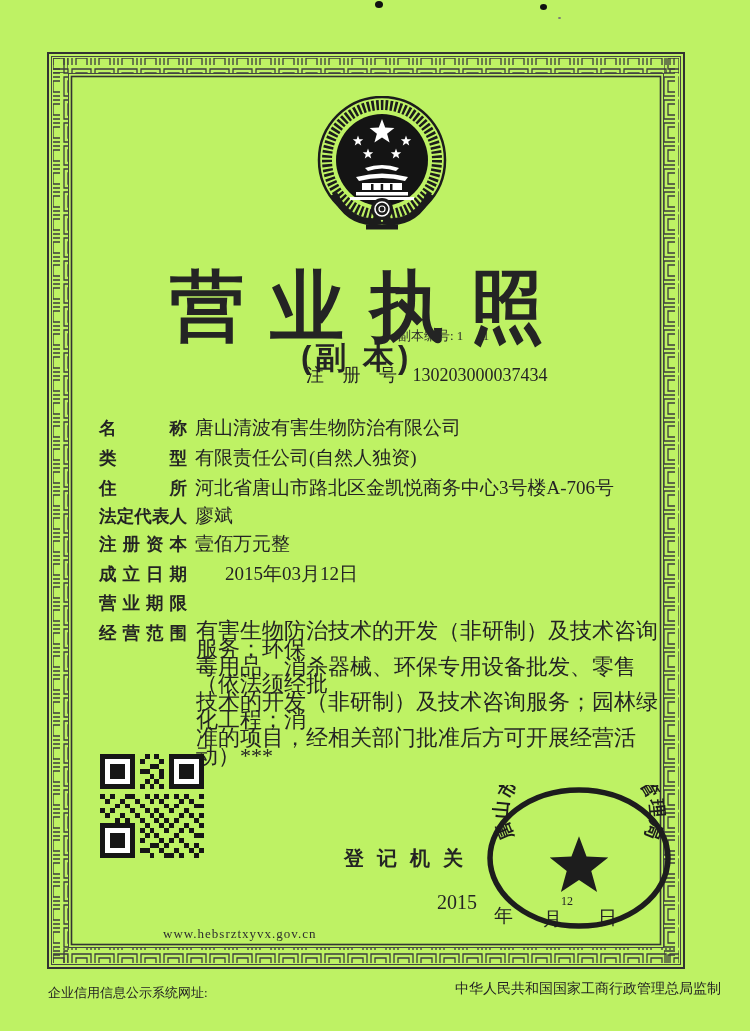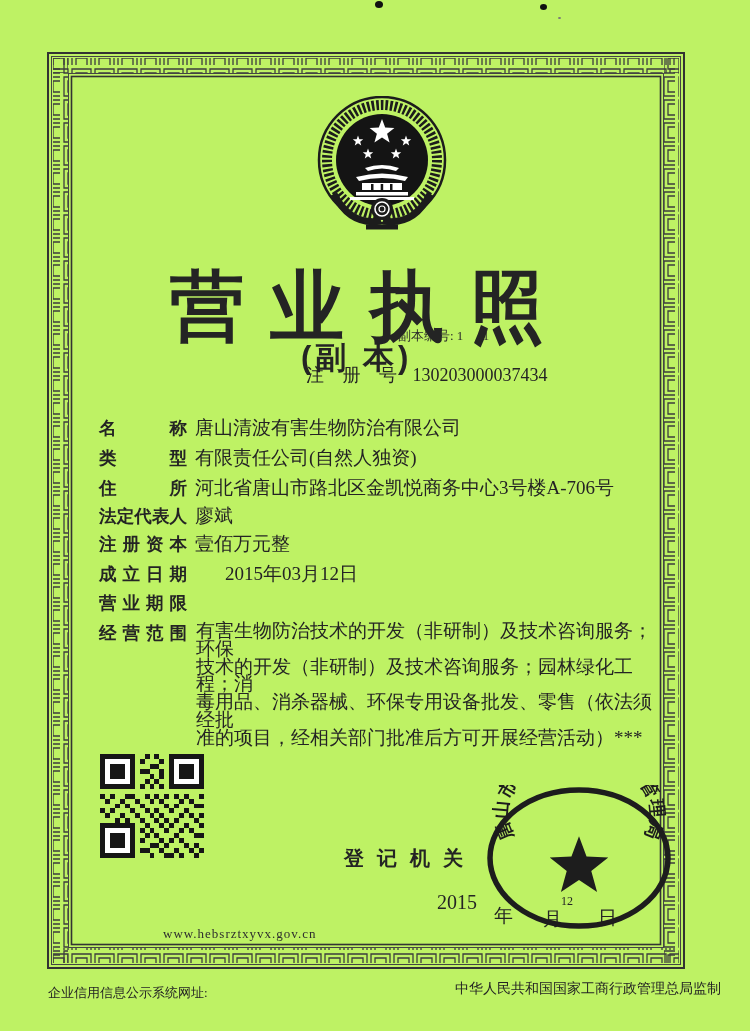--- a/index.html
+++ b/index.html
@@ -18,21 +18,21 @@
   .copy-label{position:absolute;left:301px;top:337px;font-family:"Liberation Sans", sans-serif;
               font-weight:800;font-size:31px;letter-spacing:4px;z-index:2;}
   .reg-line{position:absolute;left:306px;top:363px;font-size:18px;z-index:1;white-space:nowrap;}
   .reg-line .lbl{letter-spacing:7px;margin-right:4px;}
 
   
   .row{position:absolute;left:99px;display:flex;width:560px;}
   .flabel{width:88px;font-family:"Liberation Sans", sans-serif;font-weight:600;font-size:17.5px;
           text-align:justify;text-align-last:justify;flex:none;line-height:22px;}
   .fvalue{margin-left:8px;font-size:19px;line-height:22px;white-space:nowrap;}
-  .scope{position:absolute;left:196px;top:622px;width:466px;font-size:19px;line-height:17.8px;}
+  .scope{position:absolute;left:196px;top:622px;width:466px;font-size:22px;line-height:17.8px;}
 
   
   .authority{position:absolute;left:344px;top:845px;font-family:"Liberation Sans", sans-serif;
              font-weight:600;font-size:20px;letter-spacing:13px;white-space:nowrap;}
   .d-year {position:absolute;left:437px;top:891px;font-size:20px;}
   .d-yunit{position:absolute;left:494px;top:903px;font-size:19px;}
   .d-munit{position:absolute;left:543px;top:906px;font-size:19px;}
   .d-month{position:absolute;left:561px;top:894px;font-size:12px;}
   .d-dunit{position:absolute;left:598px;top:905px;font-size:19px;}
 
@@ -133,22 +133,22 @@
   </div>
   <div class="row" style="top:592px;">
     <div class="flabel">营业期限</div>
     <div class="fvalue"></div>
   </div>
   <div class="row" style="top:622px;">
     <div class="flabel">经营范围</div>
   </div>
   <div class="scope">
     <div>有害生物防治技术的开发（非研制）及技术咨询服务；环保</div>
+    <div>毒用品、消杀器械、环保专用设备批发、零售（依法须经批</div>
     <div>技术的开发（非研制）及技术咨询服务；园林绿化工程；消</div>
-    <div>毒用品、消杀器械、环保专用设备批发、零售（依法须经批</div>
     <div>准的项目，经相关部门批准后方可开展经营活动）***</div>
   </div>
 
   <svg class="abs" style="left:100px;top:754px;z-index:2;shape-rendering:crispEdges;" width="104" height="104" viewBox="0 0 21 21" fill="#161616">
     <rect x="0" y="0" width="7" height="7"></rect>
       <rect x="1" y="1" width="5" height="5" fill="#fff"></rect>
       <rect x="2" y="2" width="3" height="3"></rect>
     <rect x="14" y="0" width="7" height="7"></rect>
       <rect x="15" y="1" width="5" height="5" fill="#fff"></rect>
       <rect x="16" y="2" width="3" height="3"></rect>

